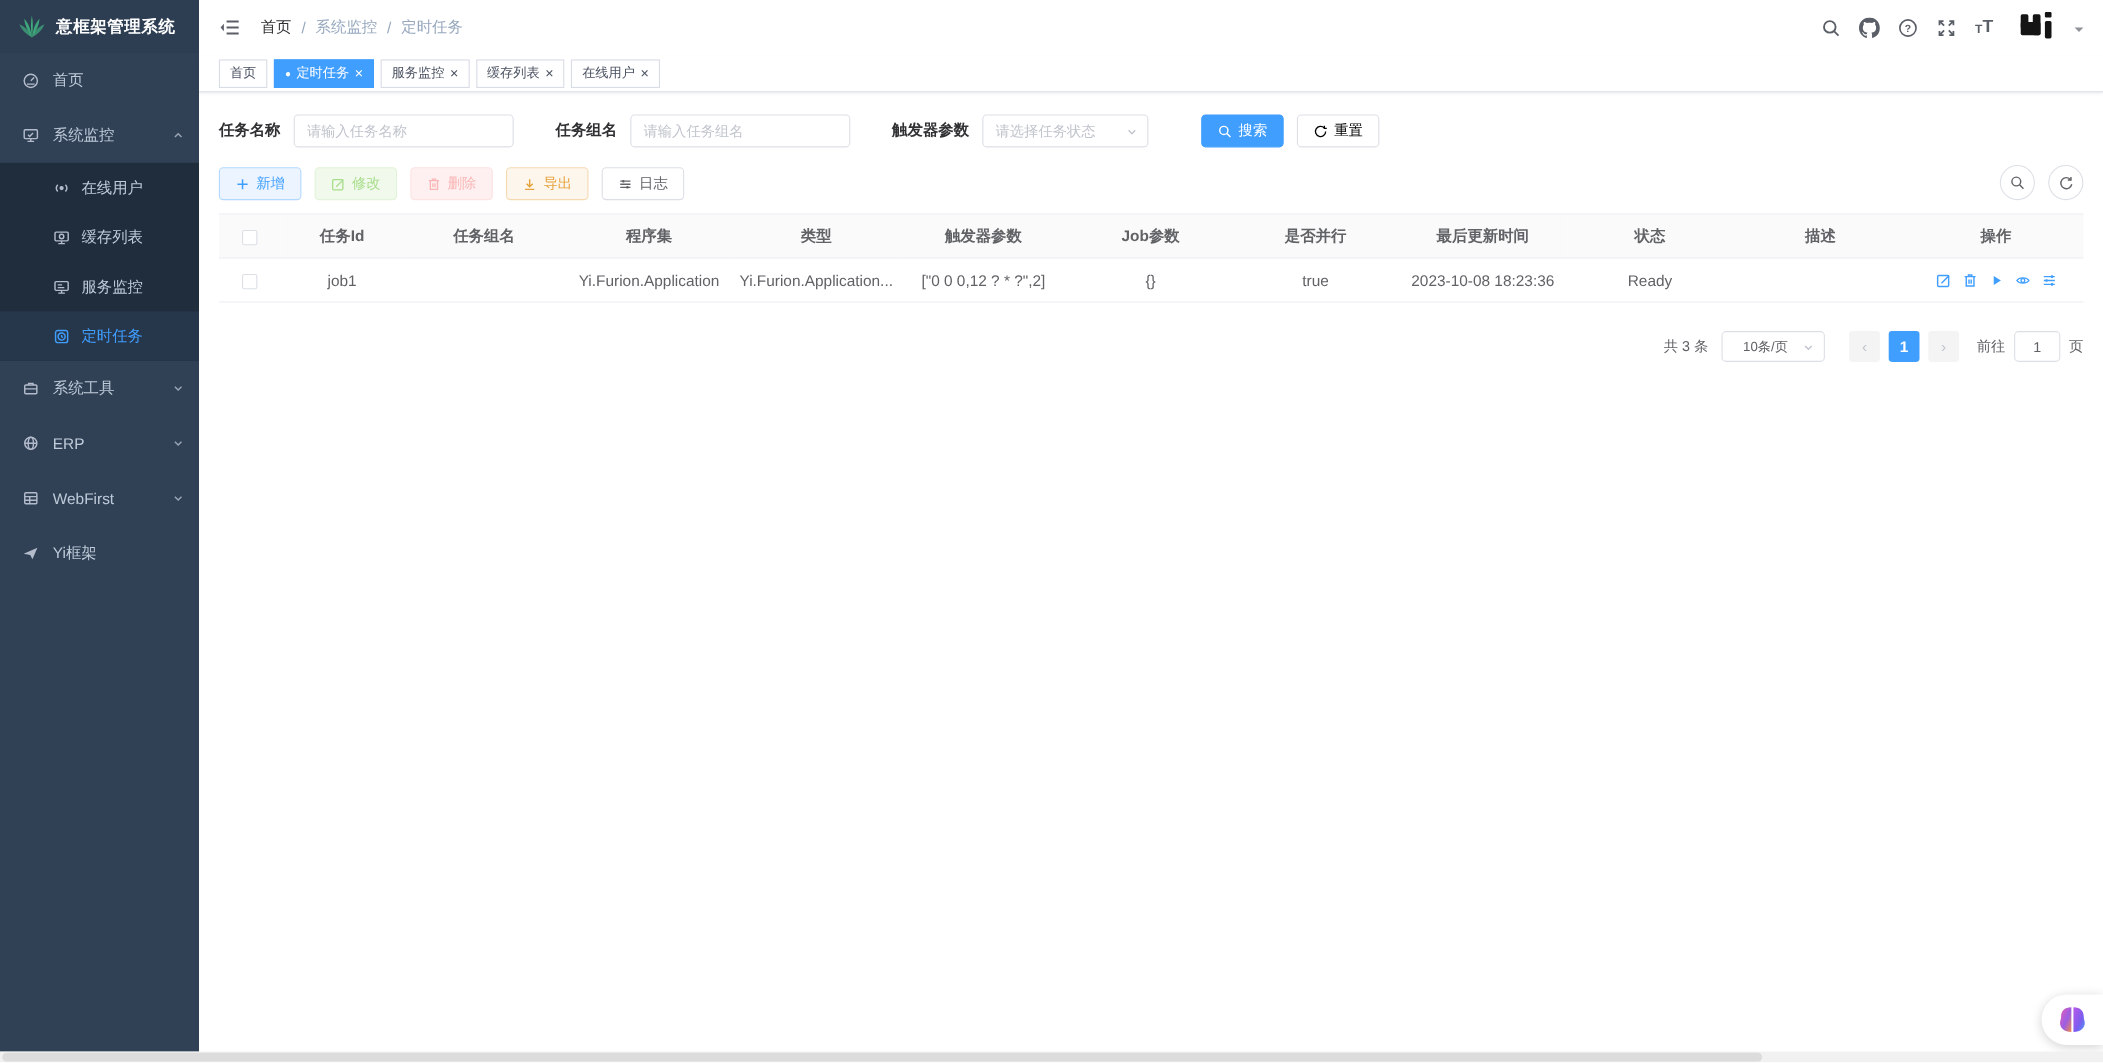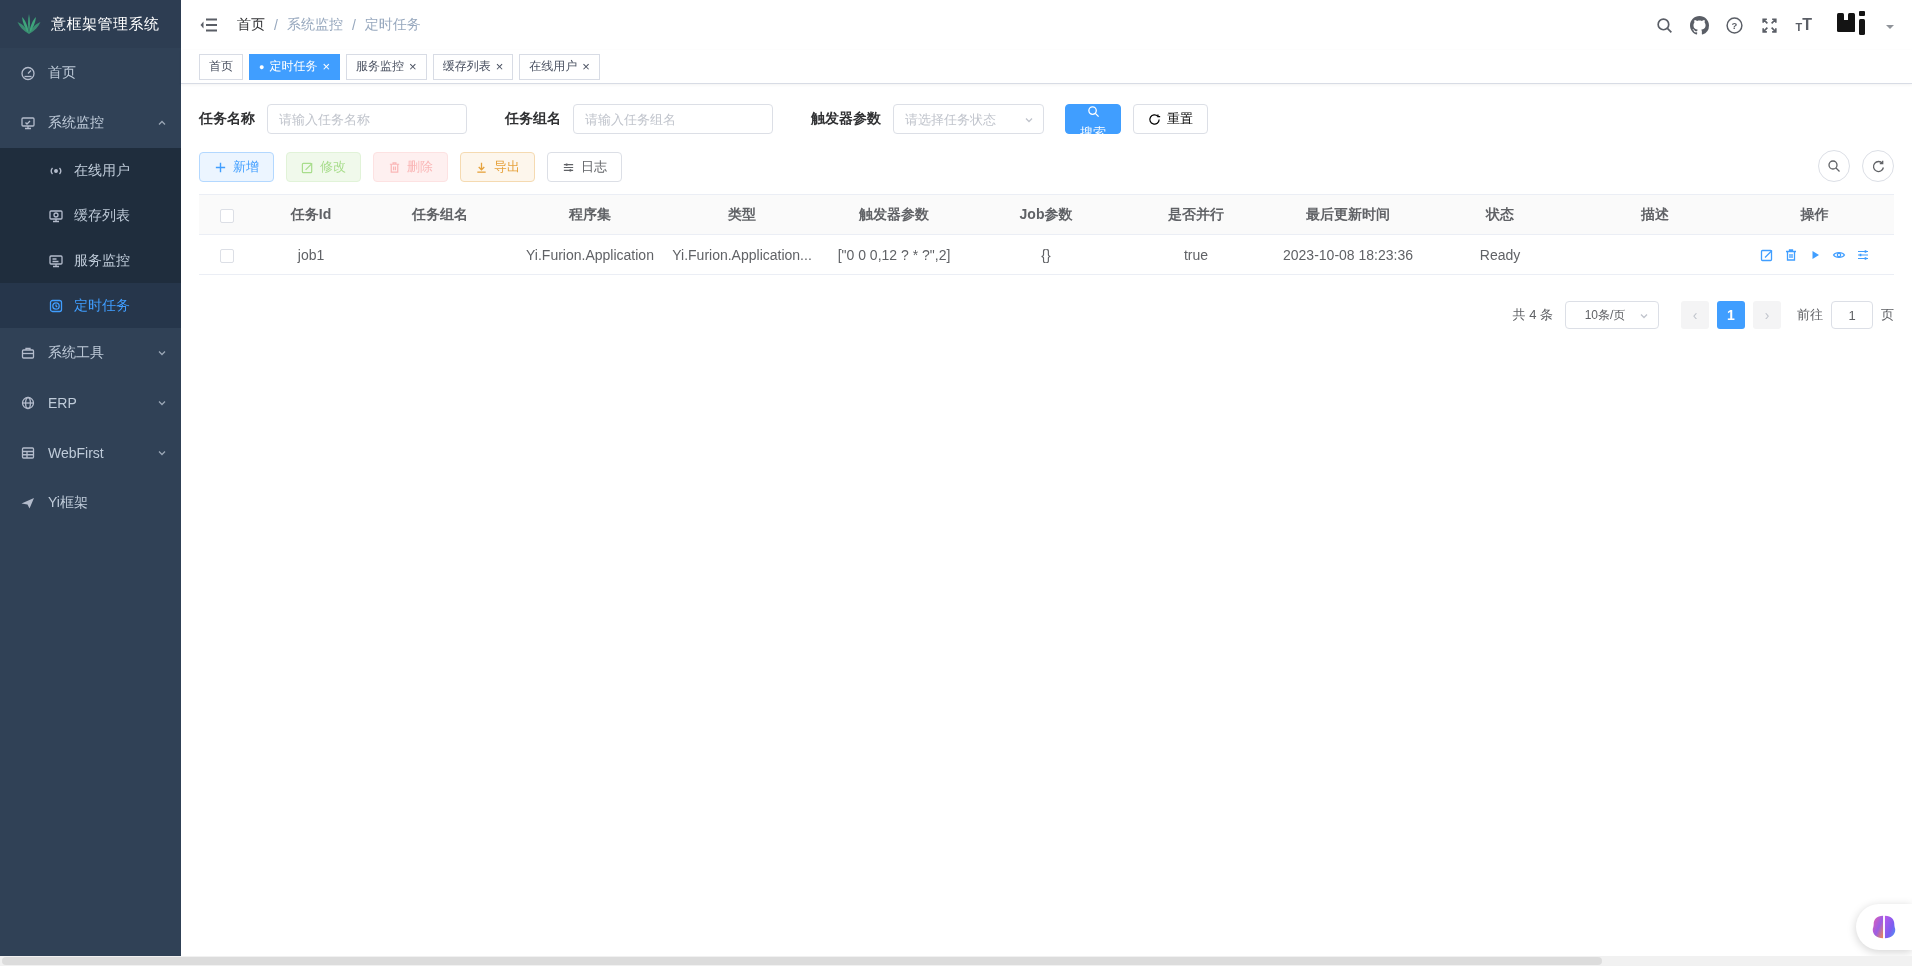--- a/index.html
+++ b/index.html
@@ -3,21 +3,21 @@
 <meta charset="utf-8">
 <style>
   * { margin:0; padding:0; box-sizing:border-box; }
   html,body { width:1912px; height:966px; overflow:hidden; }
   body { font-family:"Liberation Sans","DejaVu Sans",sans-serif; background:#fff; position:relative; color:#303133; }
   svg { display:block; }
 
   
   .sidebar { position:absolute; left:0; top:0; bottom:10px; width:181px; background:#304156; overflow:hidden; }
   .logo-bar { height:48px; display:flex; align-items:center; padding-left:16px; gap:9px; background:#2d3d52; }
-  .logo-title { color:#fff; font-size:15px; font-weight:normal; letter-spacing:.5px; }
+  .logo-title { color:#fff; font-size:15px; font-weight:bold; letter-spacing:.5px; }
   .menu-item { height:50px; display:flex; align-items:center; padding:0 14px 0 20px; color:#bfcbd9; font-size:14px; cursor:pointer; }
   .menu-item .mi-icon { width:16px; height:16px; margin-right:12px; color:#b4bccc; flex:none; }
   .menu-item .chev { margin-left:auto; color:#9aa6b5; }
   .submenu { background:#1f2d3d; }
   .submenu .menu-item { height:45px; padding-left:48px; font-size:14px; }
   .submenu .menu-item .mi-icon { margin-right:10px; }
   .menu-item.active { color:#409eff; background:#26364b; }
   .menu-item.active .mi-icon { color:#409eff; }
 
   
@@ -49,21 +49,21 @@
   .f-label { font-weight:bold; color:#303133; margin-right:12px; white-space:nowrap; }
   .f-input { width:200px; height:30px; border:1px solid #dcdfe6; border-radius:4px; padding:0 11px; font-size:13px; color:#606266; outline:none; font-family:inherit; }
   .f-input::placeholder { color:#c0c4cc; }
   .f-gap { width:38px; flex:none; }
   .f-select { position:relative; width:151px; }
   .f-select .f-input { width:100%; padding-right:28px; }
   .sel-chev { position:absolute; right:10px; top:11px; width:10px; height:10px; color:#c0c4cc; pointer-events:none; }
   .btn { height:30px; border-radius:4px; border:1px solid #dcdfe6; background:#fff; color:#000000; font-size:13px; display:inline-flex; align-items:center; gap:6px; padding:0 14px; cursor:pointer; font-family:inherit; white-space:nowrap; }
   .btn .b-icon { width:13px; height:13px; }
   .btn-primary { background:#409eff; border-color:#409eff; color:#fff; }
-  .search-btn { margin-left:21px;flex-direction:column; }
+  .search-btn { margin-left:48px; }
   .reset-btn { margin-left:12px; }
 
   
   .toolbar-row { margin:16px 18px 0; display:flex; align-items:flex-end; }
   .toolbar-row .btn { margin-right:12px; }
   .btn-add { color:#409eff; background:#ecf5ff; border-color:#b3d8ff; }
   .btn-edit { color:#a8dd8c; background:#f0f9eb; border-color:#e1f3d8; cursor:not-allowed; }
   .btn-del { color:#fab6b6; background:#fef0f0; border-color:#fde2e2; cursor:not-allowed; }
   .btn-export { color:#e6a23c; background:#fdf6ec; border-color:#f5dab1; }
   .btn-log { color:#606266; background:#fff; border-color:#dcdfe6; }
@@ -490,21 +490,21 @@
                 <path d="M2 3.5 h10 M2 7 h10 M2 10.5 h10"></path>
                 <path d="M9.5 2.3 v2.4 M4.5 5.8 v2.4 M9.5 9.3 v2.4" stroke-width="1.7"></path>
               </svg>
           </span>
         </td>
       </tr>
     </tbody>
   </table>
 
   <div class="pagination">
-    <span class="pg-total">共 4 条</span>
+    <span class="pg-total">共 3 条</span>
     <div class="pg-size">
       <span class="pg-size-box">10条/页</span>
       <span class="sel-chev">
         <svg viewBox="0 0 10 10" fill="none" stroke="currentColor" stroke-width="1.3">
             <path d="M2 3.5 L5 6.5 L8 3.5"></path>
           </svg>
       </span>
     </div>
     <span class="pg-btn">‹</span>
     <span class="pg-btn current">1</span>

